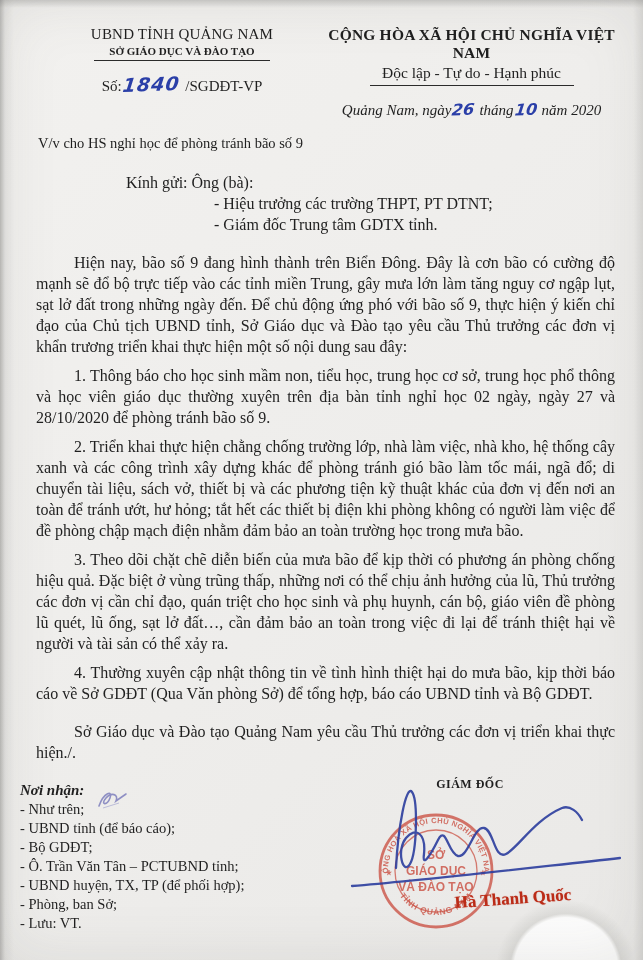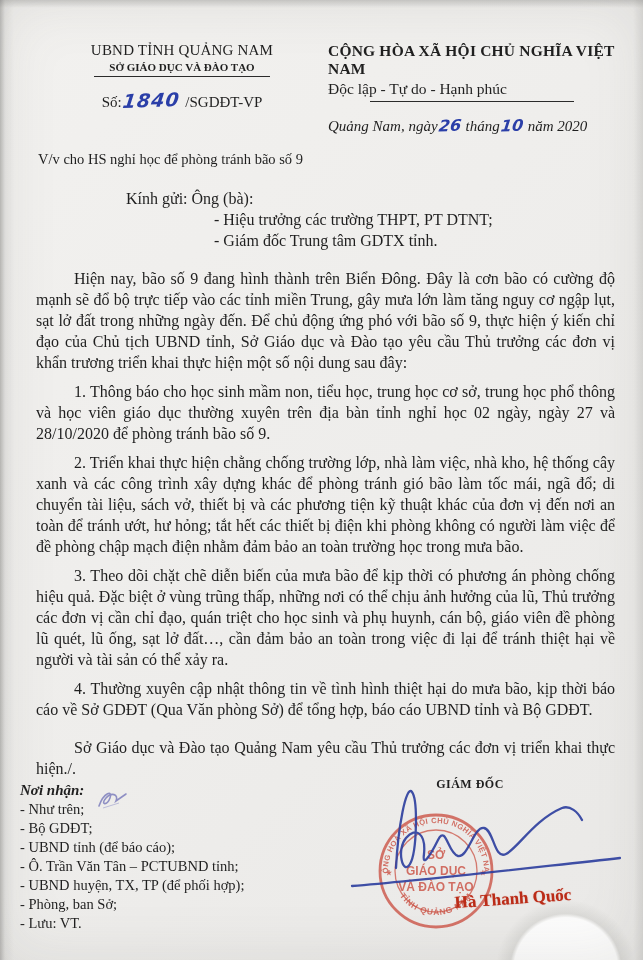--- a/index.html
+++ b/index.html
@@ -12,25 +12,25 @@
       radial-gradient(circle at 88% 101%, rgba(255,255,255,.85) 0 52px, rgba(190,190,186,.35) 56px, rgba(239,238,236,0) 70px),
       linear-gradient(to right, rgba(110,110,108,.40) 0px, rgba(160,160,158,.15) 5px, rgba(0,0,0,0) 14px),
       linear-gradient(to bottom, rgba(120,120,118,.30) 0px, rgba(0,0,0,0) 8px),
       linear-gradient(to left, rgba(140,140,138,.18) 0px, rgba(0,0,0,0) 10px),
       linear-gradient(135deg, #f2f1ef 0%, #eeedeb 55%, #eae9e7 100%);
     overflow:hidden;
     font-family:"Liberation Serif", serif;
     color:#1f1f1f;
     box-shadow: inset 0 0 60px rgba(90,90,85,.12);
   }
-  .inner{padding:42px 28px 0 36px;}
+  .inner{padding:26px 28px 0 36px;}
   
   .hdr{display:flex;}
   .hdr-left{width:292px;text-align:center;}
-  .hdr-right{flex:1;text-align:left;}
+  .hdr-right{flex:1;text-align:center;}
   .h-org1{font-size:15px;letter-spacing:.2px;}
   .h-org2{font-size:11px;font-weight:bold;margin-top:2px;}
   .h-rule{height:0;border-bottom:1.2px solid #2b2b2b;margin:3px auto 0 auto;}
   .rule-left{width:176px;}
   .rule-right{width:204px;}
   .h-nat1{font-size:15.5px;font-weight:bold;letter-spacing:.2px;}
   .h-nat2{font-size:15.5px;font-weight:normal;margin-top:2px;}
   .so-line{margin-top:12px;font-size:15px;}
   .hand{
     font-family:"DejaVu Sans", sans-serif;
@@ -105,22 +105,22 @@
       </div>
     <div class="bodytxt">
       <p class="closing">Sở Giáo dục và Đào tạo Quảng Nam yêu cầu Thủ trưởng các đơn vị triển khai thực hiện./.</p>
     </div>
   </div>
 
   <div class="noi-nhan">
     <div class="nn-label">Nơi nhận:</div>
     <div>
         <div>- Như trên;</div>
+        <div>- UBND tỉnh (để báo cáo);</div>
         <div>- Bộ GDĐT;</div>
-        <div>- UBND tỉnh (để báo cáo);</div>
         <div>- Ô. Trần Văn Tân – PCTUBND tỉnh;</div>
         <div>- UBND huyện, TX, TP (để phối hợp);</div>
         <div>- Phòng, ban Sở;</div>
         <div>- Lưu: VT.</div>
       </div>
   </div>
 
   <div class="paraph">
     <svg width="34" height="26" viewBox="0 0 34 26">
       <path d="M4,20 C9,6 18,4 15,12 C12,20 5,19 11,12 C16,6 24,8 21,15 L31,8" fill="none" stroke="#6d6fb5" stroke-width="1.6" stroke-linecap="round" opacity="0.75"></path>

